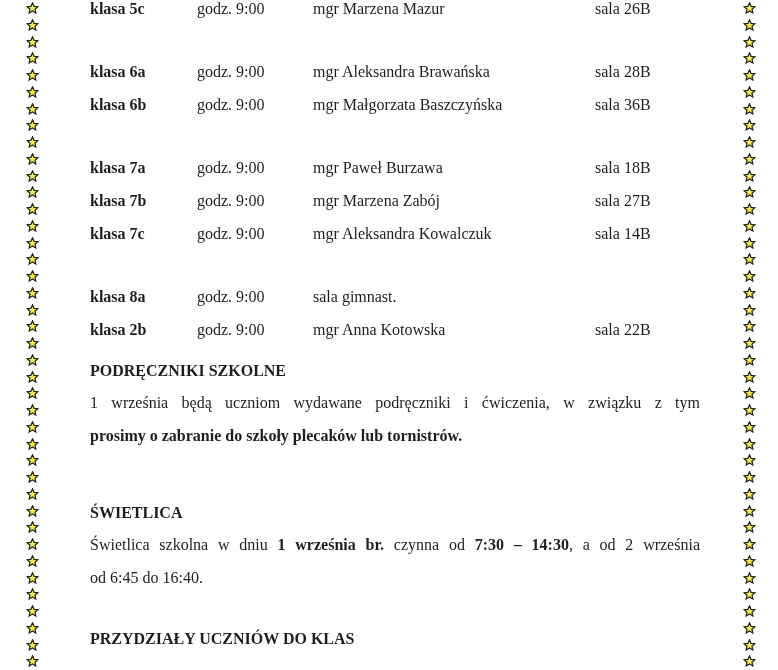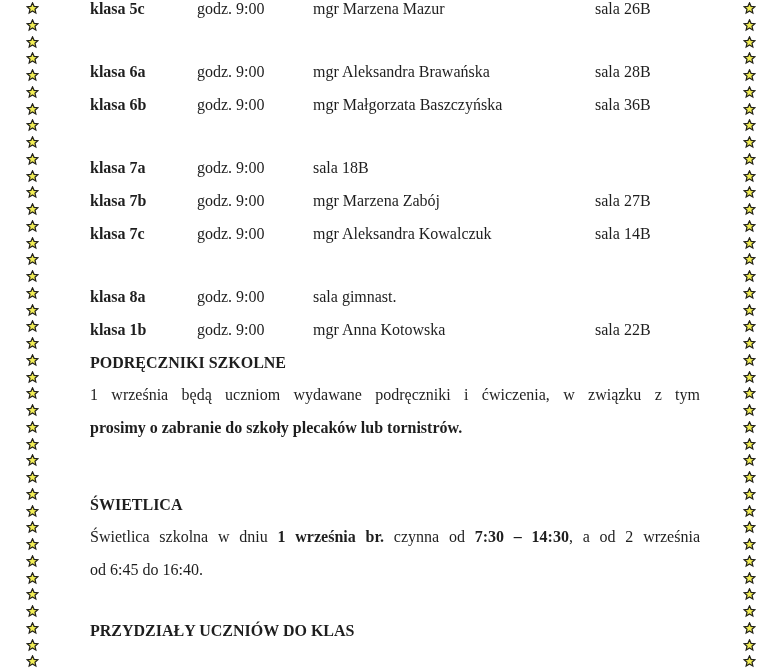--- a/index.html
+++ b/index.html
@@ -22,21 +22,21 @@
   .star-cell { flex: 0 0 16.75px; height: 16.75px; }
   .star-cell svg { width: 13px; height: 13px; display: block; }
 
   
   .page {
     position: absolute; left: 90px; top: -8px; width: 610px;
   }
 
   
   .group { margin-bottom: 30px; }
-  .group:last-child { margin-bottom: 0; }
+  .group:last-child { margin-bottom: 8px; }
   .row {
     display: grid;
     grid-template-columns: 107px 116px 282px auto;
     font-size: 16px; line-height: 33px;
     white-space: nowrap;
   }
   .cell-klasa { font-weight: bold; }
 
   
   .section .heading {
@@ -276,20 +276,21 @@
           <span class="cell-klasa">klasa 6b</span>
           <span class="cell-time">godz. 9:00</span>
           <span class="cell-teacher">mgr Małgorzata Baszczyńska</span>
           <span class="cell-room">sala 36B</span>
         </div>
       </div>
       <div class="group">
         <div class="row">
           <span class="cell-klasa">klasa 7a</span>
           <span class="cell-time">godz. 9:00</span>
+          <span class="cell-teacher">mgr Paweł Burzawa</span>
           <span class="cell-room">sala 18B</span>
         </div>
         <div class="row">
           <span class="cell-klasa">klasa 7b</span>
           <span class="cell-time">godz. 9:00</span>
           <span class="cell-teacher">mgr Marzena Zabój</span>
           <span class="cell-room">sala 27B</span>
         </div>
         <div class="row">
           <span class="cell-klasa">klasa 7c</span>
@@ -298,21 +299,21 @@
           <span class="cell-room">sala 14B</span>
         </div>
       </div>
       <div class="group">
         <div class="row">
           <span class="cell-klasa">klasa 8a</span>
           <span class="cell-time">godz. 9:00</span>
           <span class="cell-room">sala gimnast.</span>
         </div>
         <div class="row">
-          <span class="cell-klasa">klasa 1b</span>
+          <span class="cell-klasa">klasa 2b</span>
           <span class="cell-time">godz. 9:00</span>
           <span class="cell-teacher">mgr Anna Kotowska</span>
           <span class="cell-room">sala 22B</span>
         </div>
       </div>
     </div>
   <div id="sections">
       <div class="section">
         <div class="heading">PODRĘCZNIKI SZKOLNE</div>
         <div class="line just"><span>1 września będą uczniom wydawane podręczniki i ćwiczenia, w związku z tym</span></div>

